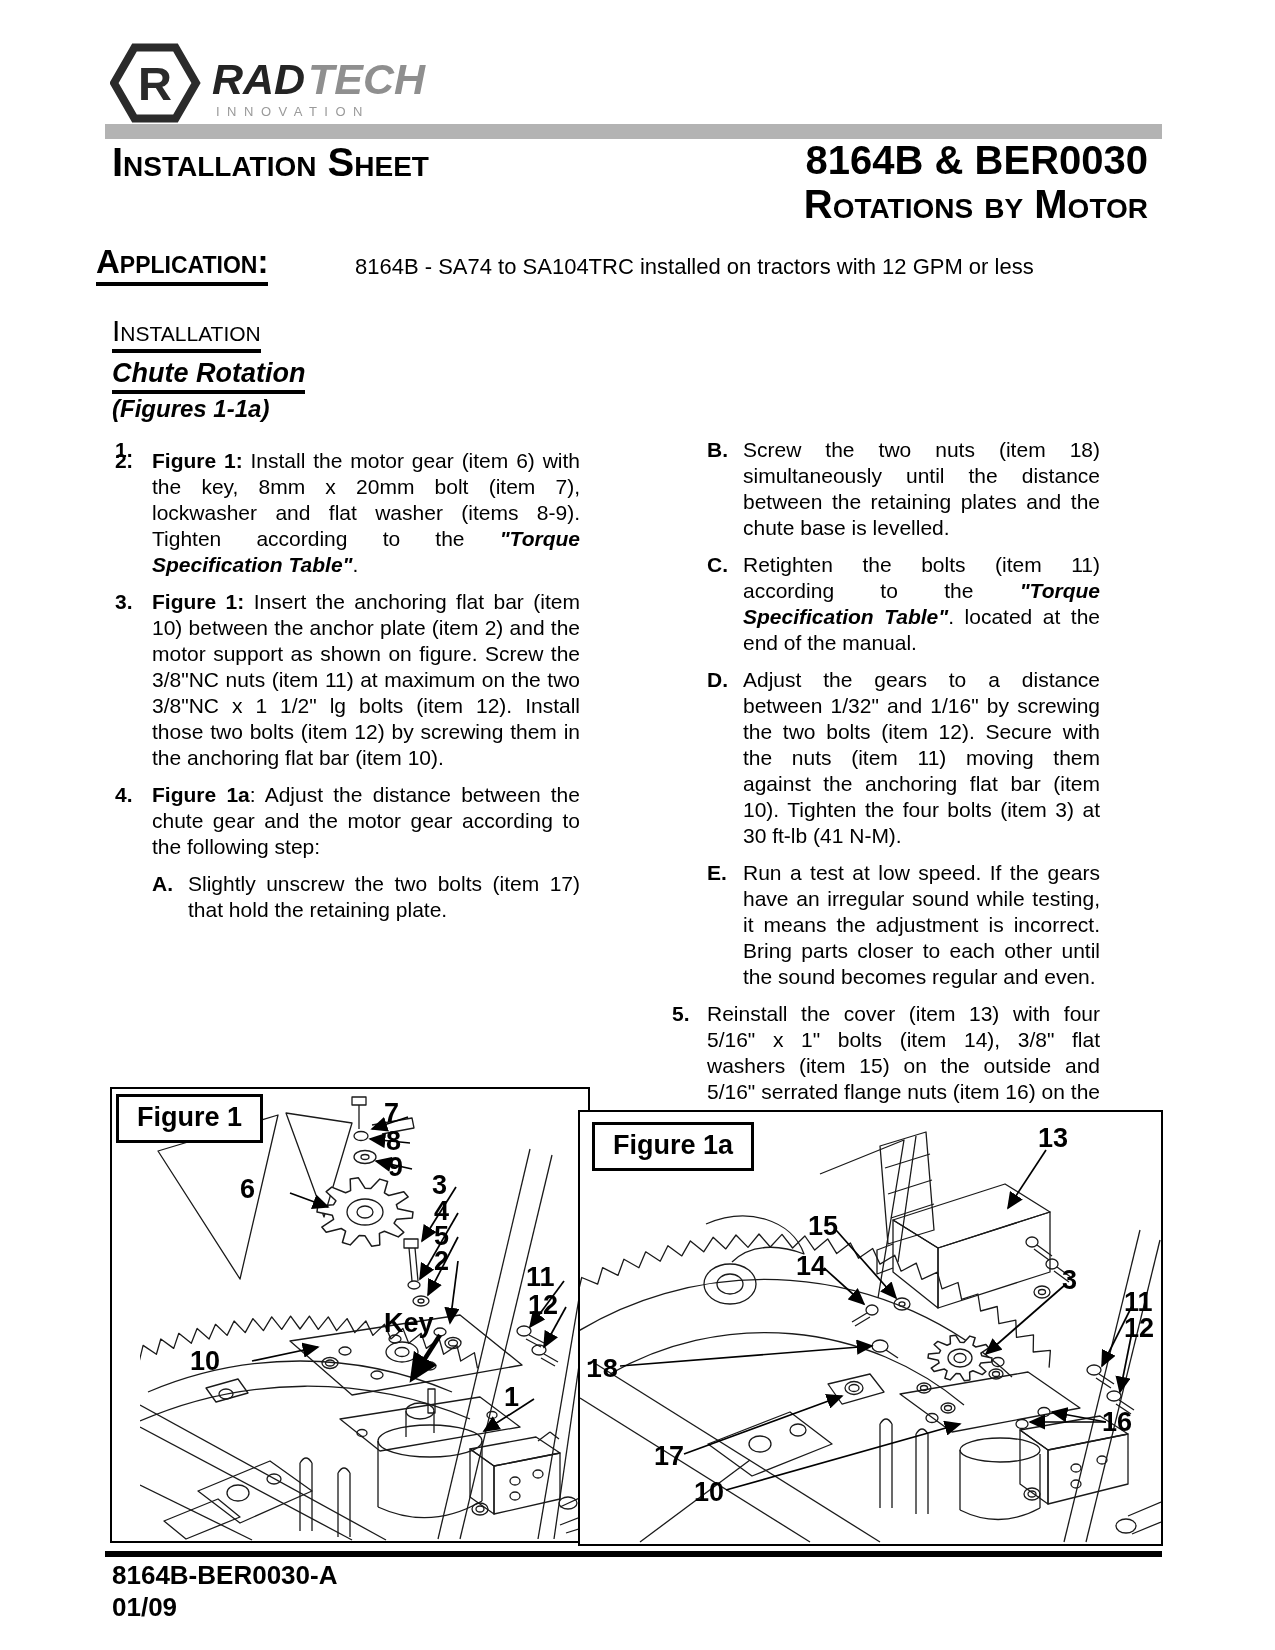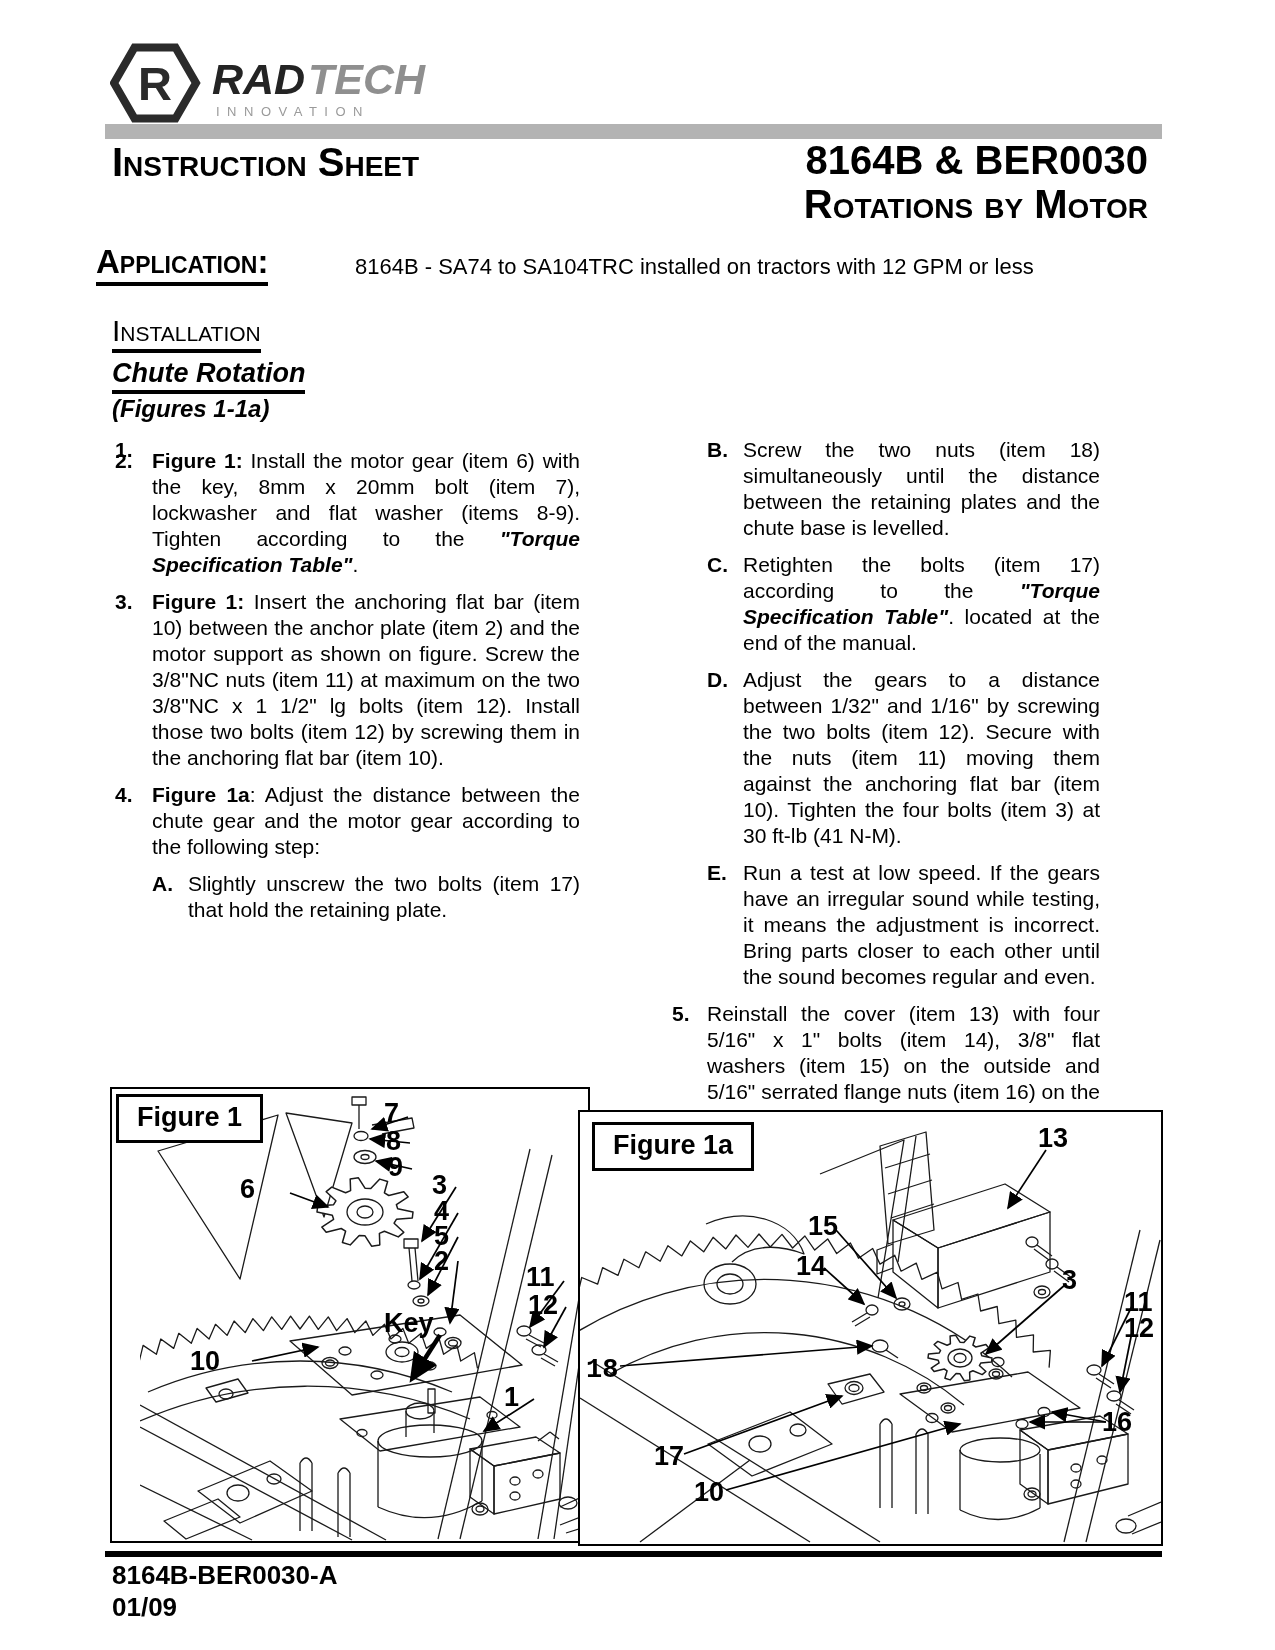--- a/index.html
+++ b/index.html
@@ -60,21 +60,21 @@
       <path d="M86,43 L65.5,78.5 L24.5,78.5 L4,43 L24.5,7.5 L65.5,7.5 Z" fill="none" stroke="#2b2b2b" stroke-width="8" stroke-linejoin="miter"></path>
       <text x="45" y="60" font-size="47" font-weight="bold" fill="#2b2b2b" text-anchor="middle">R</text>
       <text x="102" y="54" font-size="43" font-weight="bold" font-style="italic" fill="#242424">RAD</text>
       <text x="198" y="54" font-size="43" font-weight="bold" font-style="italic" fill="#8f8f8f">TECH</text>
       <text x="106" y="76" font-size="13" letter-spacing="7.5" fill="#9a9a9a">INNOVATION</text>
     </svg>
   </div>
 
   <div class="abs gray-bar"></div>
 
-  <div class="abs doc-type sc">Instruction Sheet</div>
+  <div class="abs doc-type sc">Installation Sheet</div>
   <div class="abs right-titles">
     <div class="model-title">8164B &amp; BER0030</div>
     <div class="subtitle sc">Rotations by Motor</div>
   </div>
 
   <div class="abs application-h sc">
     <span class="h-underline">Application:</span>
   </div>
   <div class="abs application-lines">
     <div>8164B - SA74 to SA104TRC installed on tractors with 12 GPM or less</div>
@@ -111,21 +111,21 @@
     </div>
   </div>
 
   <div class="col col-right">
     <div class="step sub">
       <span class="marker">B.</span>
       <span><span>Screw the two nuts (item 18) simultaneously until the distance between the retaining plates and the chute base is levelled.</span></span>
     </div>
     <div class="step sub">
       <span class="marker">C.</span>
-      <span><span>Retighten the bolts (item 17) according to the </span><span class="seg-bi">"Torque Specification Table"</span><span>. located at the end of the manual.</span></span>
+      <span><span>Retighten the bolts (item 11) according to the </span><span class="seg-bi">"Torque Specification Table"</span><span>. located at the end of the manual.</span></span>
     </div>
     <div class="step sub">
       <span class="marker">D.</span>
       <span><span>Adjust the gears to a distance between 1/32" and 1/16" by screwing the two bolts (item 12). Secure with the nuts (item 11) moving them against the anchoring flat bar (item 10). Tighten the four bolts (item 3) at 30 ft-lb (41 N-M).</span></span>
     </div>
     <div class="step sub">
       <span class="marker">E.</span>
       <span><span>Run a test at low speed. If the gears have an irregular sound while testing, it means the adjustment is incorrect. Bring parts closer to each other until the sound becomes regular and even.</span></span>
     </div>
     <div class="step num">

